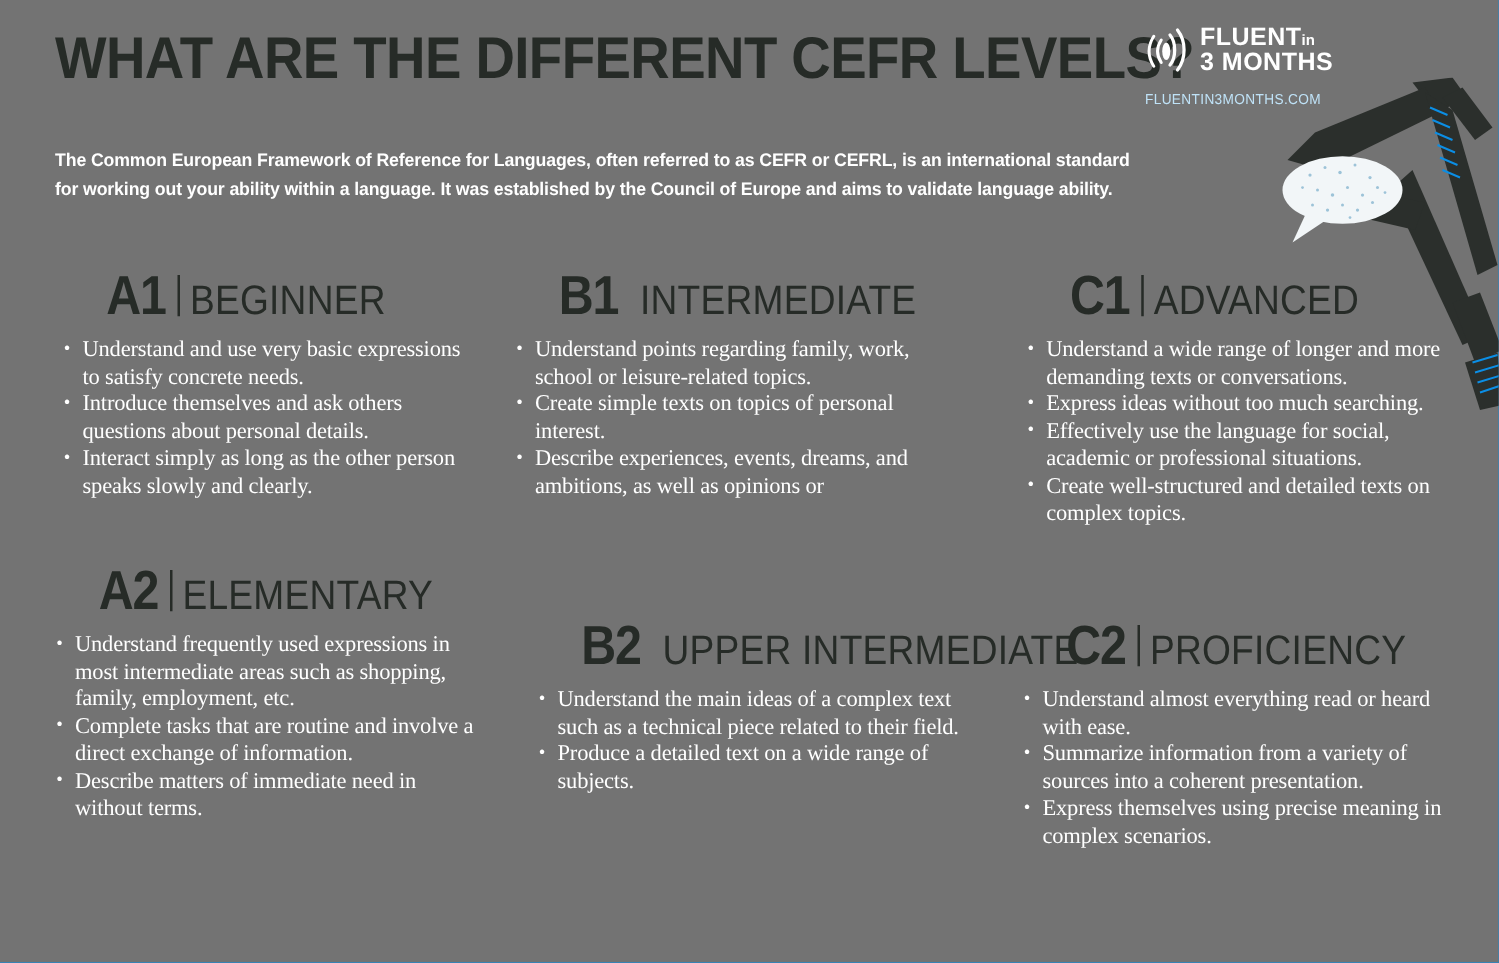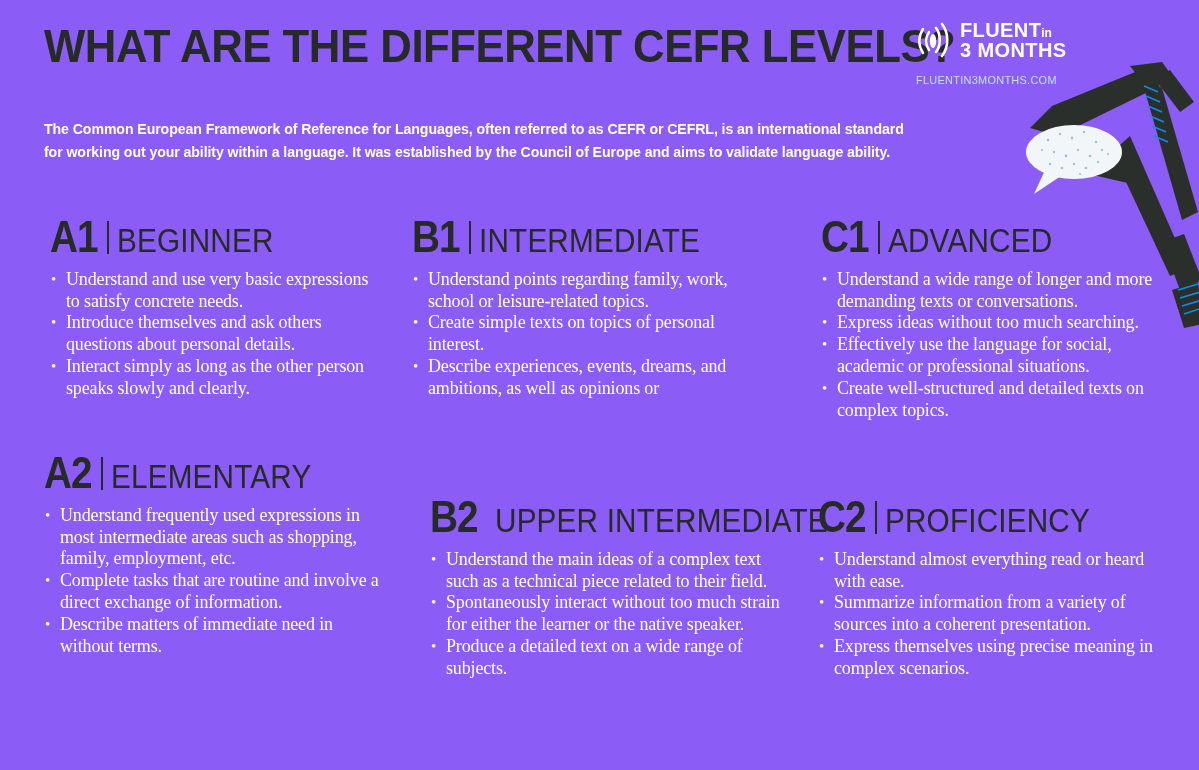--- a/index.html
+++ b/index.html
@@ -7,21 +7,21 @@
   html, body {
     width:1199px; height:770px;
     background:#0b8ee5;
     font-family:"Liberation Sans", sans-serif;
     overflow:hidden;
   }
 
   #poster {
     position:relative;
     width:1199px; height:770px;
-    background:#8b5cf6;
+    background:#737373;
     overflow:hidden;
   }
 
   
   #title {
     position:absolute;
     left:44px; top:22px;
     font-family:"Liberation Sans Narrow","Liberation Sans", sans-serif;
     font-weight:bold;
     font-size:47px;
@@ -87,20 +87,21 @@
 
   
   .level { position:absolute; }
 
   .level-head {
     display:flex;
     align-items:baseline;
     color:#262b27;
     white-space:nowrap;
     margin-bottom:11px;
+    margin-left:35px;
   }
   .level-code {
     font-family:"Liberation Sans Narrow","Liberation Sans", sans-serif;
     font-weight:bold;
     font-size:44px;
     line-height:0.95;
     letter-spacing:-1px;
     transform:scaleX(0.88);
     transform-origin:left bottom;
   }
@@ -263,21 +264,20 @@
   </section>
 
   <section class="level" id="level-b2">
     <div class="level-head">
       <span class="level-code">B2</span>
       <span class="level-sep"></span>
       <span class="level-name">UPPER INTERMEDIATE</span>
     </div>
     <ul class="level-list">
       <li>Understand the main ideas of a complex text such as a technical piece related to their field.</li>
-      <li>Spontaneously interact without too much strain for either the learner or the native speaker.</li>
       <li>Produce a detailed text on a wide range of subjects.</li>
     </ul>
   </section>
 
   <section class="level" id="level-c1">
     <div class="level-head">
       <span class="level-code">C1</span>
       <span class="level-sep"></span>
       <span class="level-name">ADVANCED</span>
     </div>

